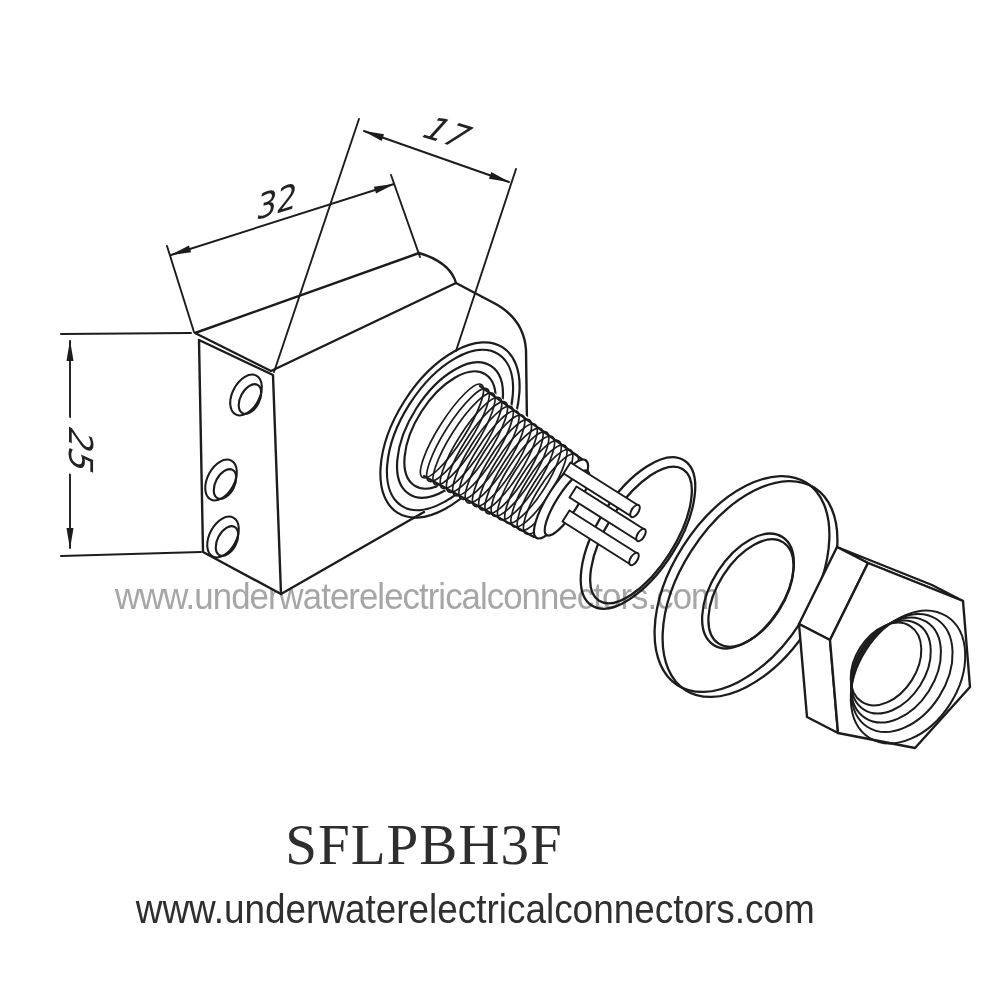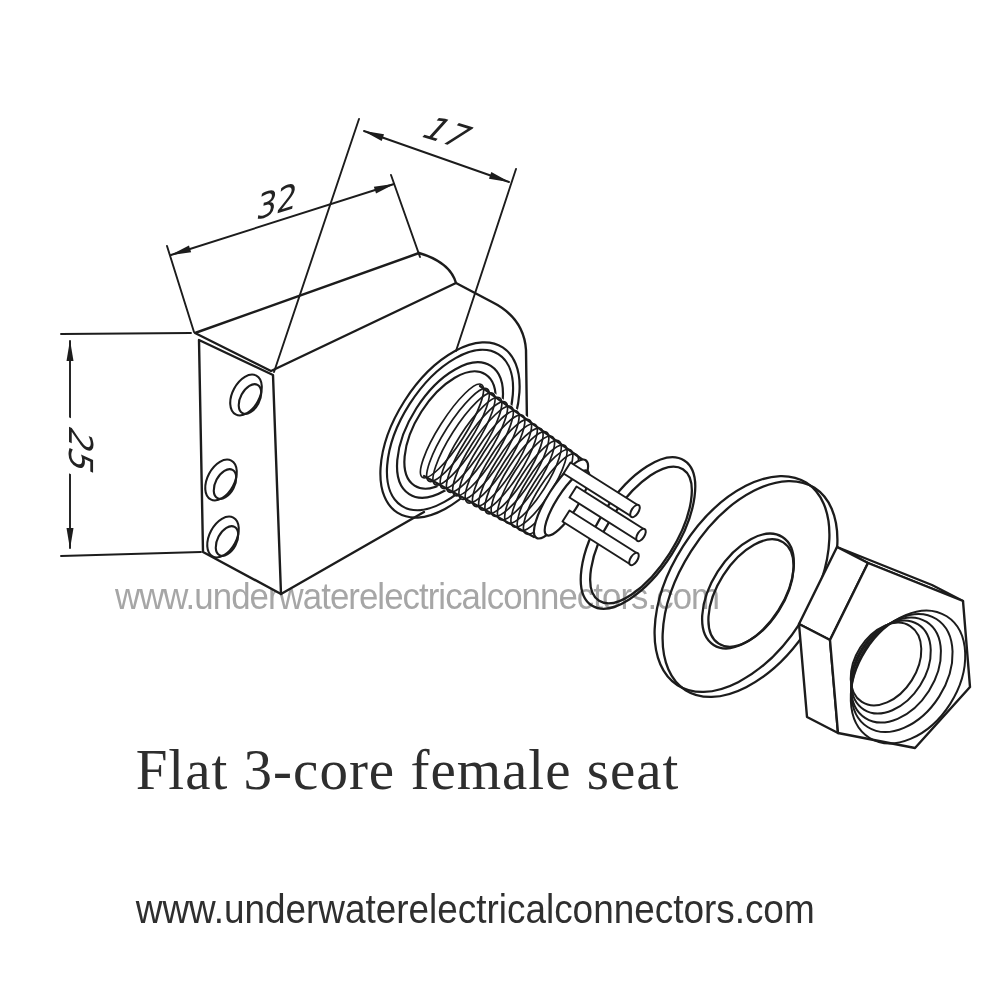--- a/index.html
+++ b/index.html
@@ -172,17 +172,17 @@
         <path d="M201,552 L61,556"></path>
         <path d="M70,341 L70,548" marker-start="url(#arr)" marker-end="url(#arr)"></path>
       </g>
     </g>
   </svg>
 
   <div class="dim-label" id="dim-32">32</div>
   <div class="dim-label" id="dim-17">17</div>
   <div class="dim-label" id="dim-25">25</div>
 
-  <div class="caption-line1">Flat 3-core female seat</div>
+  <div class="caption-line2">SFLPBH3F</div>
 
   <div class="footer-url">www.underwaterelectricalconnectors.com</div>
 
 </div>
 
 </body></html>

